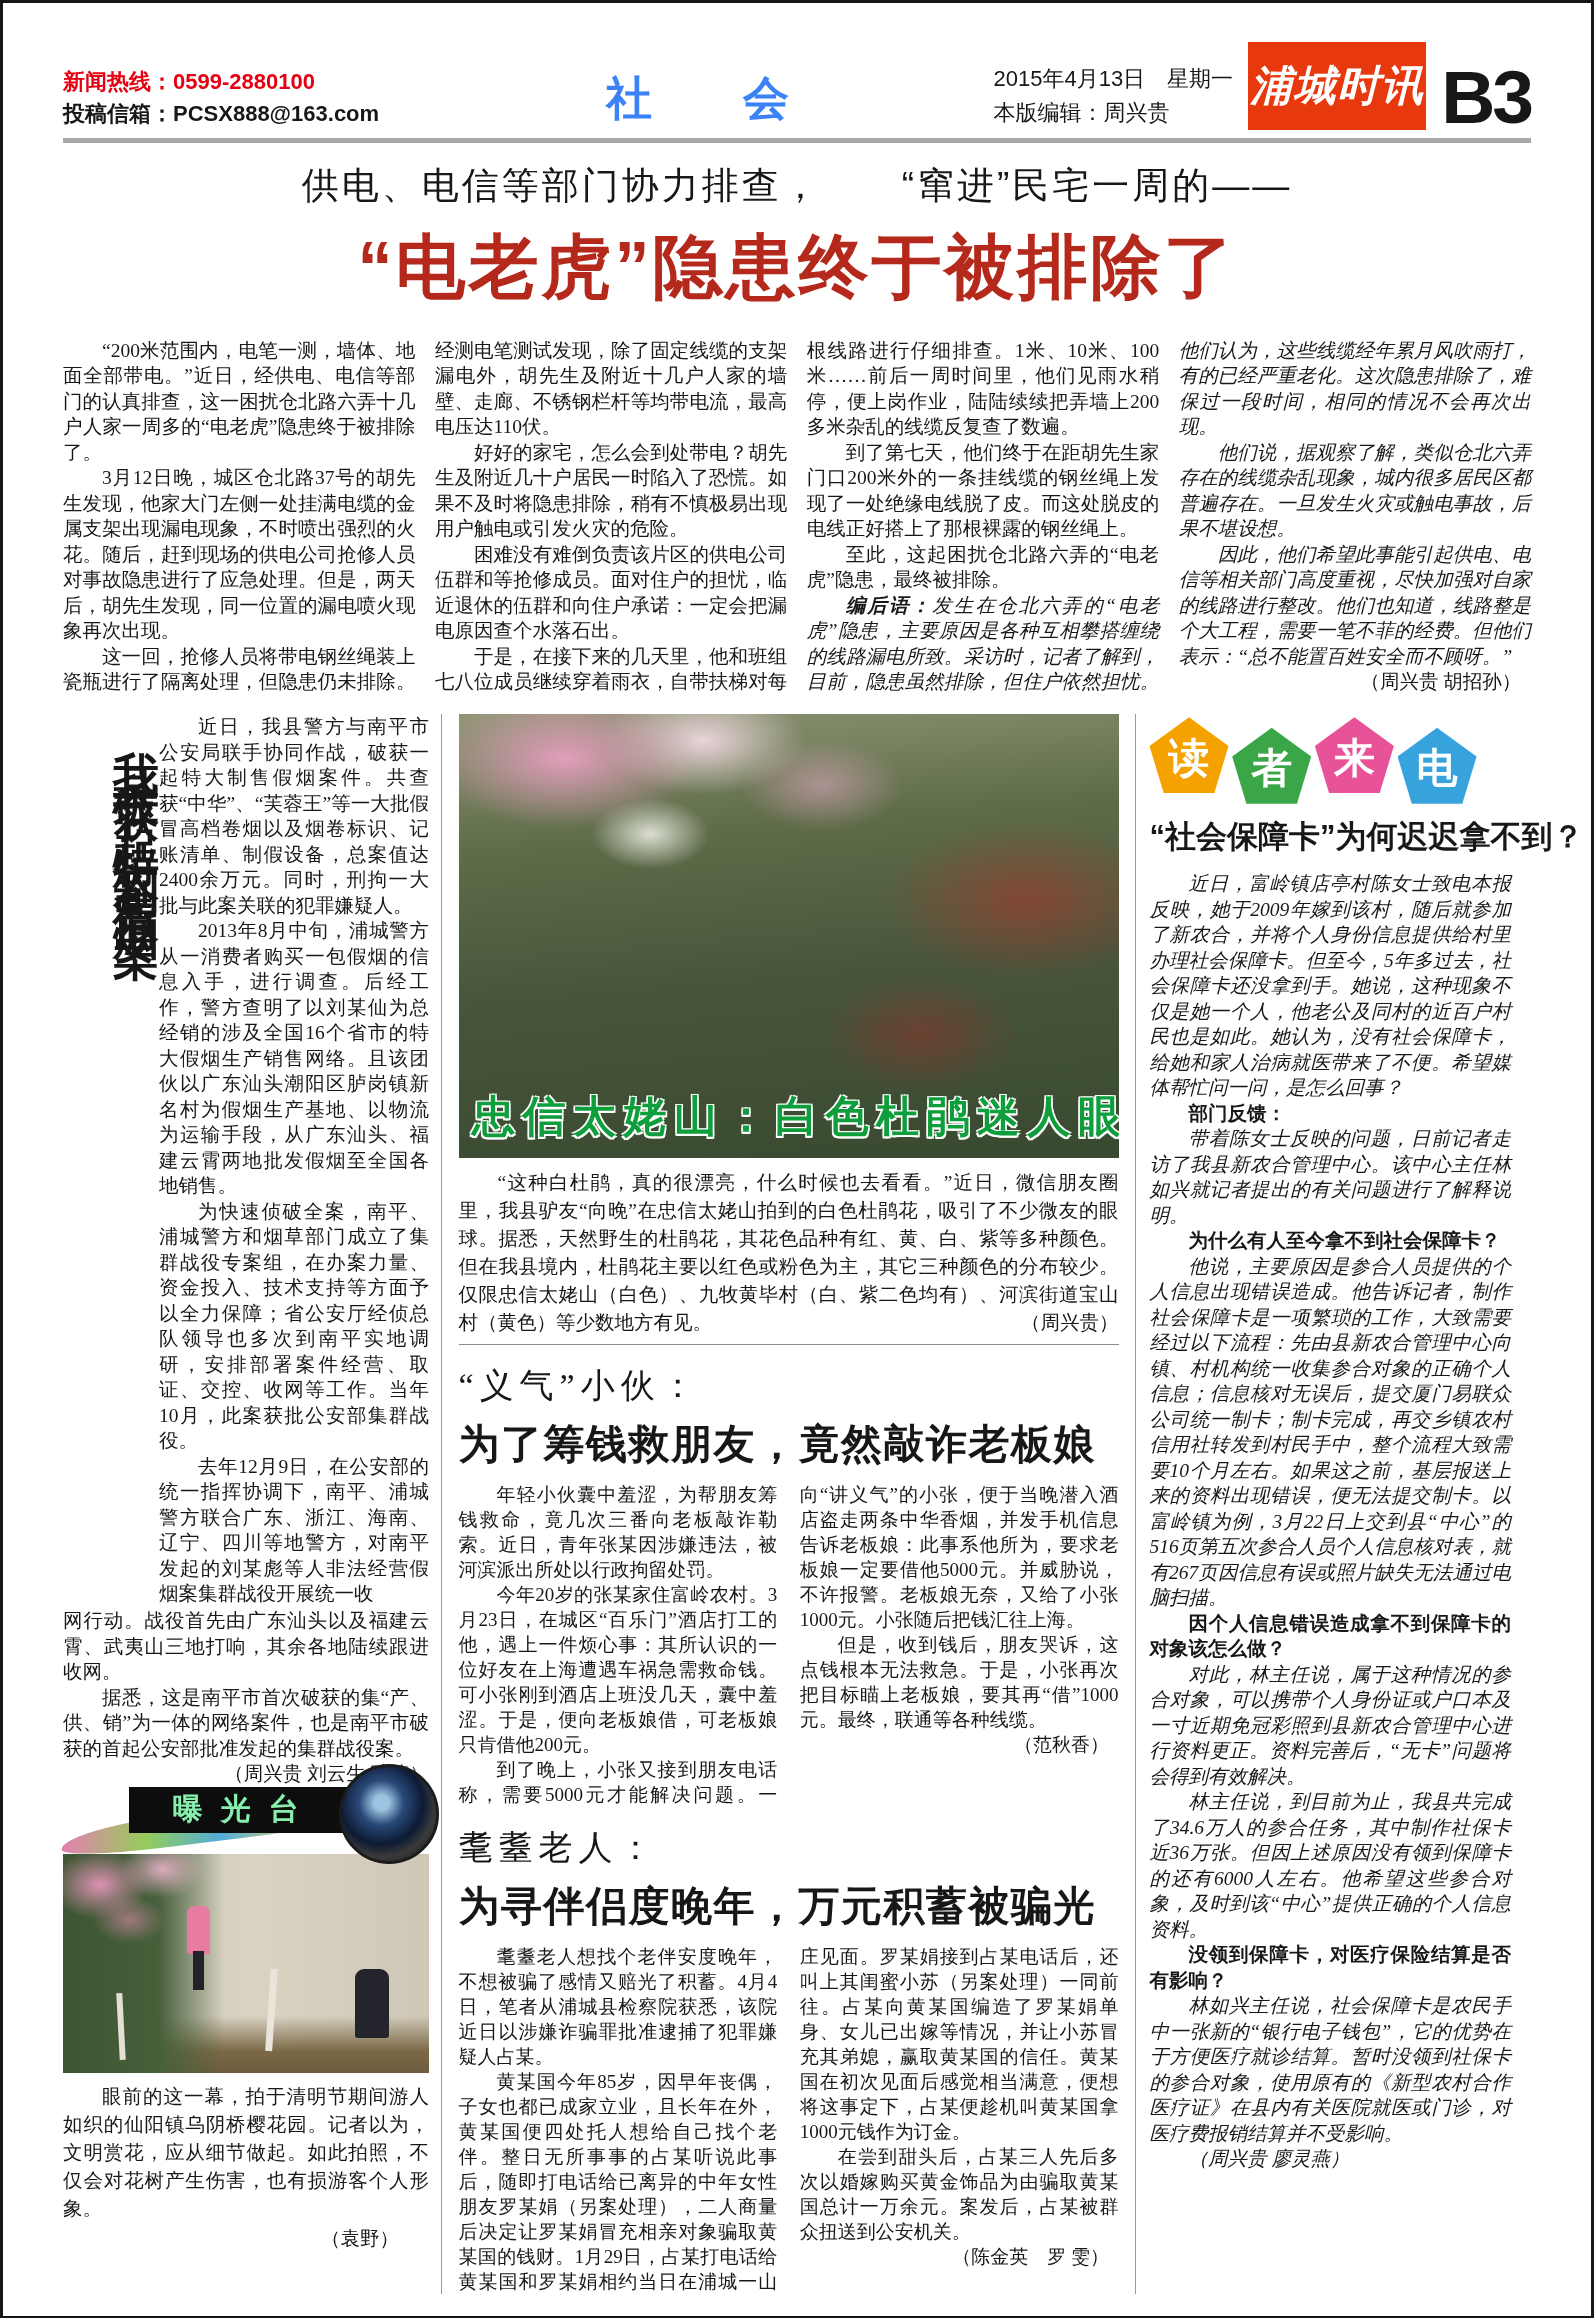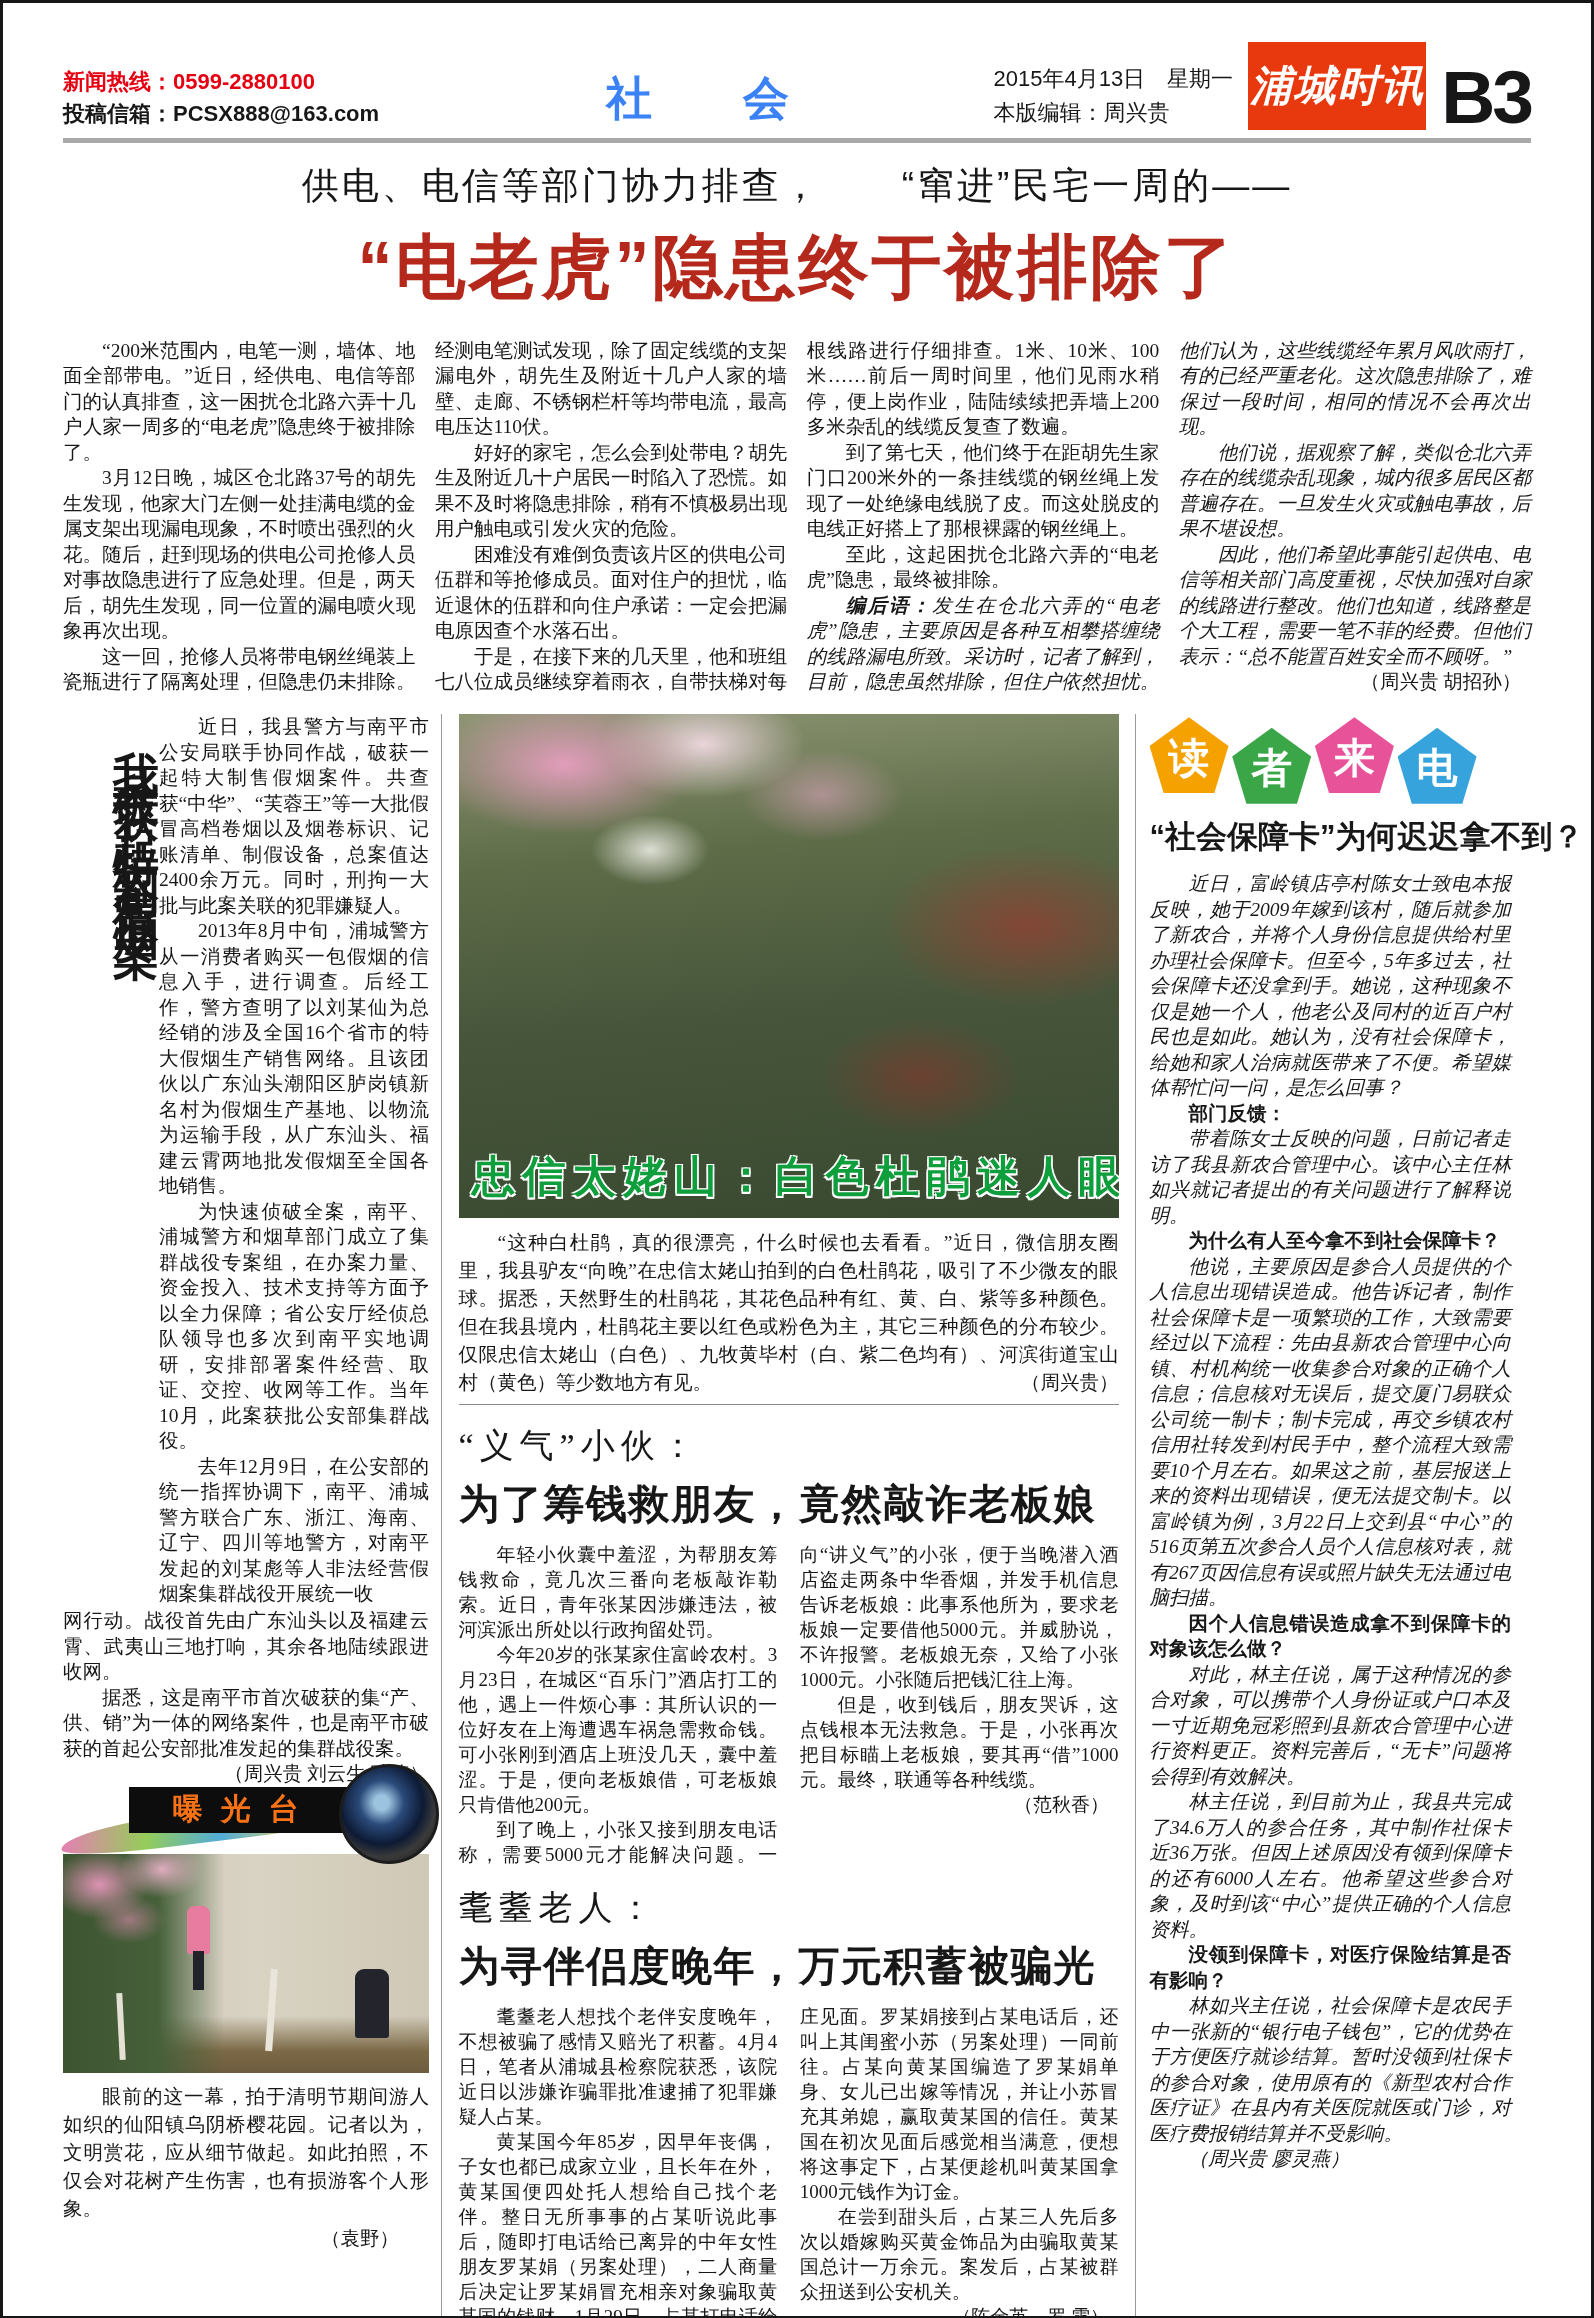--- a/index.html
+++ b/index.html
@@ -38,21 +38,21 @@
   .cig-top{display:flex;}
   .cig-vtitle{writing-mode:vertical-rl;font-size:46px;font-weight:900;line-height:1;letter-spacing:15px;
               width:96px;height:753px;font-family:"Liberation Serif",serif;}
   .cig-text{flex:1;font-size:19.5px;line-height:25.5px;text-align:justify;}
   .cig-text p,.cig-lower p{margin:0;text-indent:2em;}
   .cig-lower{font-size:19.5px;line-height:25.5px;text-align:justify;margin-top:1.5px;}
   .cont{text-indent:0 !important;}
   .inline-byline{float:right;}
   
   .exposure{margin-top:22.5px;position:relative;}
-  .exp-banner{position:relative;background:#0d0d0d;color:#f97316;width:221px;height:46px;margin-left:66px;
+  .exp-banner{position:relative;background:#0d0d0d;color:#86efac;width:221px;height:46px;margin-left:66px;
               font-family:"Liberation Sans",sans-serif;font-weight:bold;font-size:30px;letter-spacing:18px;
               display:flex;align-items:center;justify-content:center;padding-left:10.5px;box-sizing:border-box;z-index:3;}
   .exp-lens{position:absolute;left:276px;top:-19.5px;width:94px;height:94px;border-radius:50%;z-index:4;
             background:radial-gradient(circle at 42% 38%, #9cc4e0 0 9%, #2a4a7a 28%, #0d1a34 52%, #3a3a3a 68%, #0c0c0c 100%);
             border:3.7px solid #1c1c1c;}
   .exp-ribbon{position:absolute;left:-3px;top:30px;width:247px;height:31px;z-index:2;opacity:.92;
               background:linear-gradient(100deg,#e671b0,#8cc84b 35%,#42a5d5 65%,#e8d052);
               border-radius:90% 60% 30% 70%/120% 80% 40% 60%;transform:rotate(-7deg);}
   .exp-photo{margin-top:21px;height:219px;position:relative;overflow:hidden;background:
       radial-gradient(ellipse 71px 49px at 10% 14%, rgba(228,150,185,.95), transparent 70%),
@@ -66,21 +66,21 @@
   .fig-woman{left:34%;top:24%;width:22.5px;height:48px;background:#e87ba0;border-radius:7.5px 7.5px 3px 3px;}
   .fig-woman:after{content:"";position:absolute;left:5.2px;top:45px;width:11.2px;height:39px;background:#22222a;}
   .fig-man{right:11%;bottom:16%;width:34px;height:69px;background:#24242c;border-radius:9px 9px 3px 3px;}
   .fig-trunk1{left:56%;bottom:10%;width:6.7px;height:82px;background:#e9e5da;transform:rotate(4deg);}
   .fig-trunk2{left:15%;bottom:6%;width:6px;height:67px;background:#e4e0d4;transform:rotate(-3deg);}
   .exp-caption{font-size:19.5px;line-height:28px;margin-top:10.5px;text-align:justify;}
   .exp-caption p{margin:0;text-indent:2em;}
   .exp-byline{text-align:right;padding-right:30px;font-size:19.5px;margin-top:1.5px;}
   
   .azalea{border-bottom:1.5px solid #8a8a8a;padding-bottom:7.5px;}
-  .azalea-photo{height:504px;position:relative;overflow:hidden;background:
+  .azalea-photo{height:444px;position:relative;overflow:hidden;background:
       radial-gradient(ellipse 187px 97px at 16% 10%, rgba(231,158,192,.95), transparent 72%),
       radial-gradient(ellipse 142px 75px at 37% 6%, rgba(245,221,231,.9), transparent 72%),
       radial-gradient(ellipse 112px 64px at 55% 16%, rgba(228,168,198,.55), transparent 72%),
       radial-gradient(ellipse 82px 49px at 29% 27%, rgba(242,242,236,.85), transparent 72%),
       radial-gradient(ellipse 202px 112px at 86% 42%, rgba(158,58,48,.65), transparent 72%),
       radial-gradient(ellipse 142px 82px at 70% 72%, rgba(148,48,44,.5), transparent 72%),
       linear-gradient(175deg,#8d9573 0%,#5e6c48 28%,#47563b 58%,#39492f 100%);}
   .azalea-title{position:absolute;left:13.5px;bottom:12px;font-family:"Liberation Sans",sans-serif;font-weight:900;
       font-size:43px;color:#0f9e3c;letter-spacing:7.5px;white-space:nowrap;
       text-shadow:1.5px 1.5px 0 #fff,-1.5px -1.5px 0 #fff,1.5px -1.5px 0 #fff,-1.5px 1.5px 0 #fff,0 2.2px 0 #fff;}

